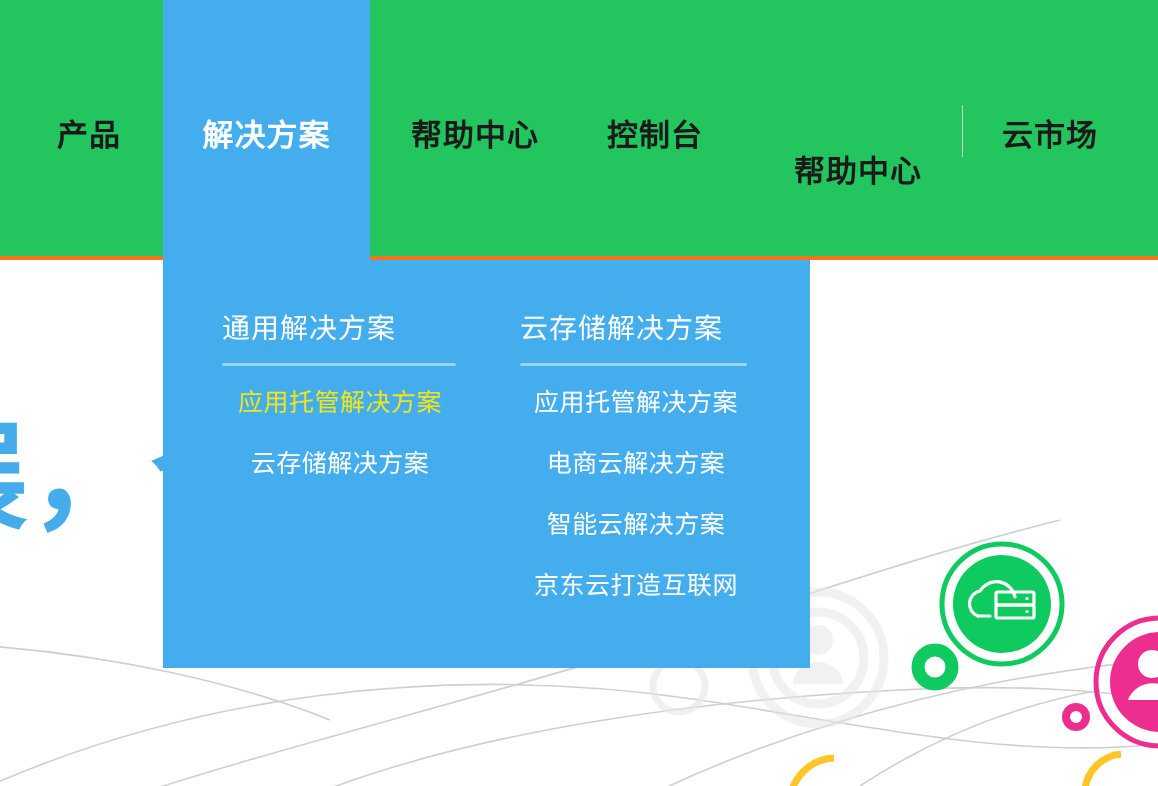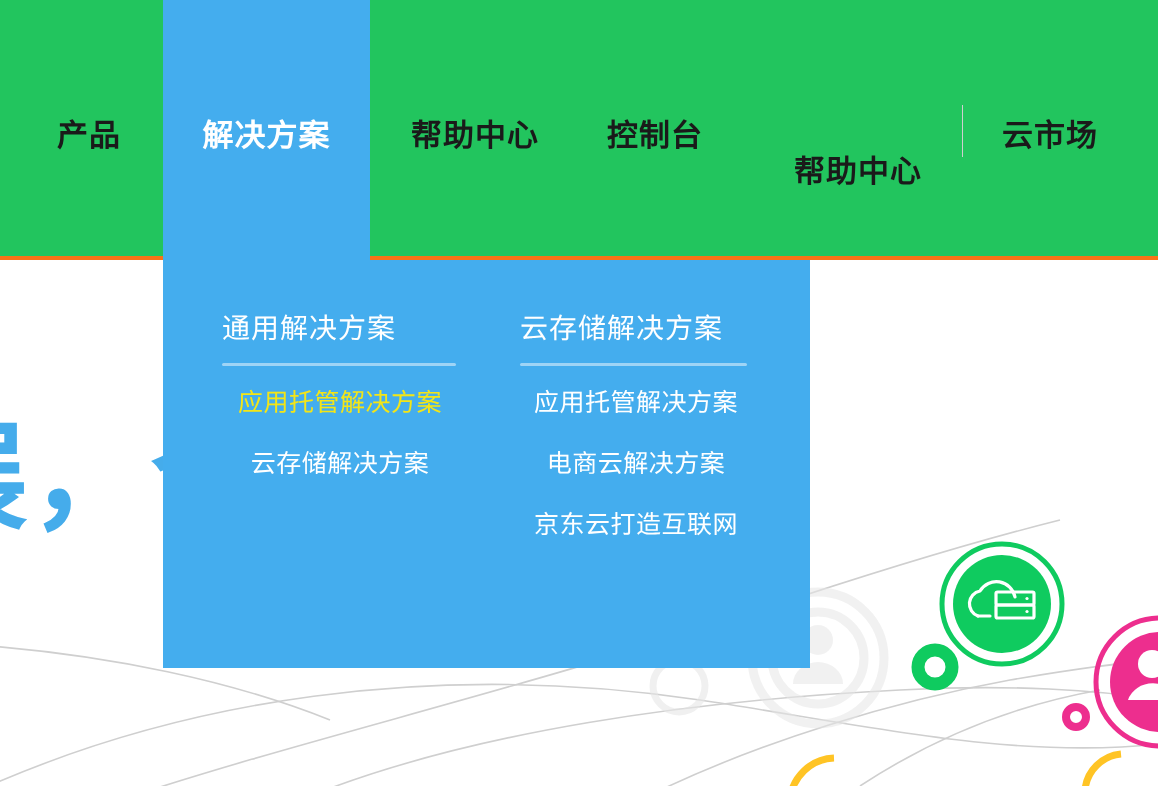--- a/index.html
+++ b/index.html
@@ -228,18 +228,19 @@
           <a class="dd-link hl">应用托管解决方案</a>
           <a class="dd-link">云存储解决方案</a>
         </div>
       </div>
       <div class="dd-col c2">
         <div class="dd-head">云存储解决方案</div>
         <div class="dd-rule"></div>
         <div class="dd-list">
           <a class="dd-link">应用托管解决方案</a>
           <a class="dd-link">电商云解决方案</a>
+          <a class="dd-link">智能云解决方案</a>
           <a class="dd-link">京东云打造互联网</a>
         </div>
       </div>
     </div>
 
 </div>
 
 </body></html>

